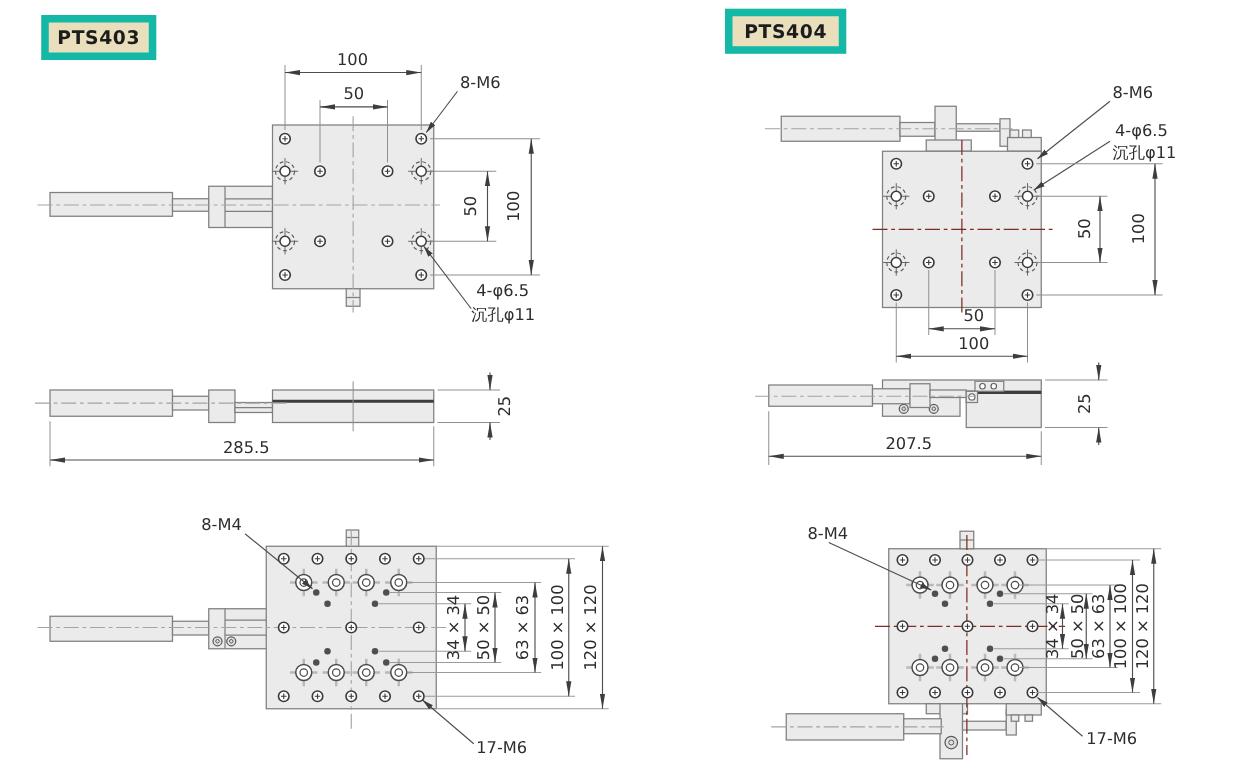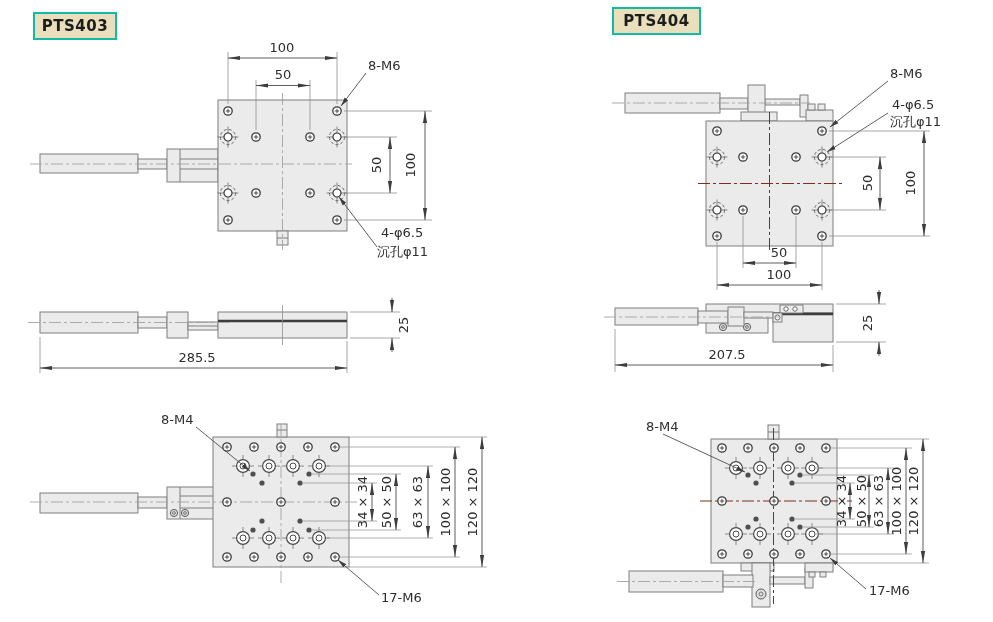--- a/index.html
+++ b/index.html
@@ -1,22 +1,22 @@
 <!DOCTYPE html>
 <html><head>
 <meta charset="utf-8">
 <style>
   html,body{margin:0;padding:0;background:#ffffff;}
   .stage{position:relative;width:993px;height:622px;background:#ffffff;overflow:hidden;
          font-family:"DejaVu Sans","Liberation Sans",sans-serif;}
   .badge{position:absolute;display:flex;align-items:center;justify-content:center;
-         background:#e9dfbd;border:2px solid #14b8a6;color:#1c1c1c;
+         background:#e9dfbd;border:6px solid #14b8a6;color:#1c1c1c;
          font-size:15px;font-weight:600;letter-spacing:.5px;}
   #b403{left:33px;top:12px;width:80px;height:24px;}
-  #b404{left:580px;top:7px;width:85px;height:24px;margin-left:32px;}
+  #b404{left:580px;top:7px;width:85px;height:24px;}
   svg{position:absolute;left:0;top:0;}
   .part{fill:#ebebeb;stroke:#7f7f7f;stroke-width:1;}
   .ln{stroke:#7f7f7f;stroke-width:1;fill:none;}
   .heavy{stroke:#3d3d3d;stroke-width:2.4;fill:none;}
   .dim{stroke:#4d4d4d;stroke-width:0.9;fill:none;}
   .ext{stroke:#8f8f8f;stroke-width:0.8;fill:none;}
   .lead{stroke:#9a9a9a;stroke-width:0.8;fill:none;}
   .cl{stroke:#a3a3a3;stroke-width:0.9;fill:none;stroke-dasharray:12 3 3 3;}
   .clr{stroke:#7d2e23;stroke-width:1;fill:none;stroke-dasharray:12 3 3 3;}
   text{font-family:"DejaVu Sans","Liberation Sans",sans-serif;font-size:13px;fill:#2d2d2d;}

